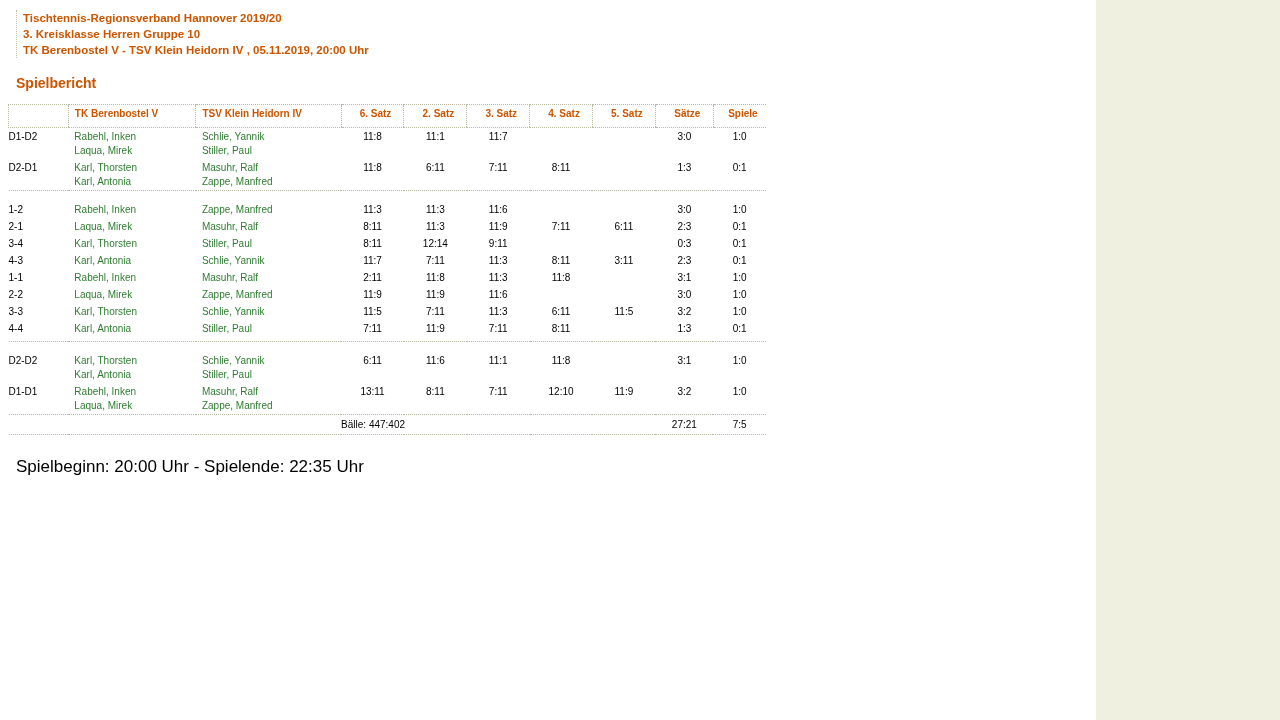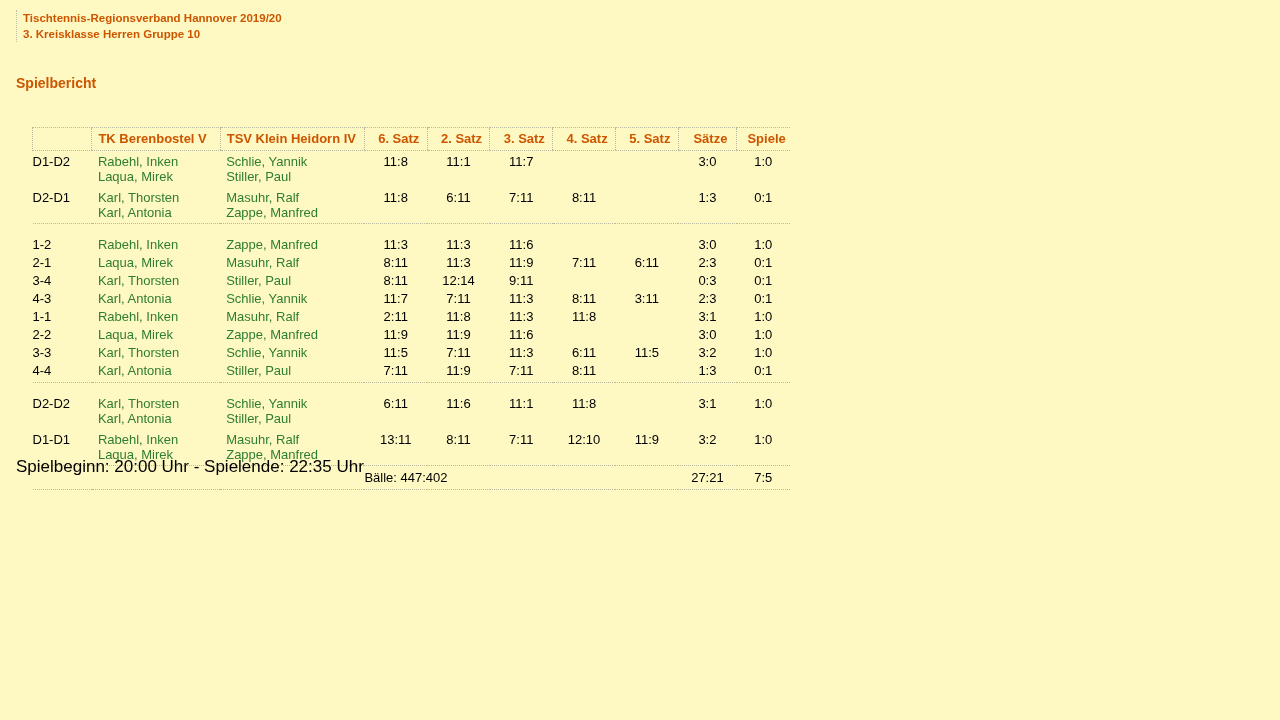--- a/index.html
+++ b/index.html
@@ -7,23 +7,23 @@
     padding: 0;
     background: #f0f0e1;
     width: 1280px;
     height: 720px;
     font-family: "Liberation Sans", sans-serif;
     font-size: 12px;
     color: #000000;
   }
   #page {
     position: relative;
-    width: 1280px;
+    width: 1096px;
     height: 720px;
-    background: #fef9c3;
+    background: #ffffff;
     overflow: hidden;
   }
   .header-block {
     position: absolute;
     left: 16px;
     top: 10px;
     border-left: 1px dotted #c0c0a8;
     padding-left: 6px;
   }
   .hdr-line {
@@ -36,26 +36,25 @@
   .section-title {
     position: absolute;
     left: 16px;
     top: 75px;
     color: #cc5500;
     font-weight: bold;
     font-size: 14px;
   }
   table.match {
     position: absolute;
-    left: 32px;
+    left: 8px;
     top: 104px;
     border-collapse: collapse;
     width: 758px;
-    font-size: 13px;
-    margin-top: 23px;
+    font-size: 10px;
   }
   table.match td, table.match th {
     padding: 0;
     vertical-align: top;
     font-weight: normal;
   }
   tr.head-row td {
     color: #cc5500;
     font-weight: bold;
     border-bottom: 1px dotted #b9b9a0;
@@ -110,20 +109,21 @@
   }
 </style>
 </head>
 <body>
 
 <div id="page">
 
   <div class="header-block">
     <div class="hdr-line">Tischtennis-Regionsverband Hannover 2019/20</div>
     <div class="hdr-line">3. Kreisklasse Herren Gruppe 10</div>
+    <div class="hdr-line">TK Berenbostel V - TSV Klein Heidorn IV , 05.11.2019, 20:00 Uhr</div>
   </div>
 
   <div class="section-title">Spielbericht</div>
 
   <table class="match">
     <tbody>
       <tr class="head-row">
         <td class="c-nr sep-left"></td>
         <td class="c-home sep-left">TK Berenbostel V</td>
         <td class="c-away sep-left">TSV Klein Heidorn IV</td>

